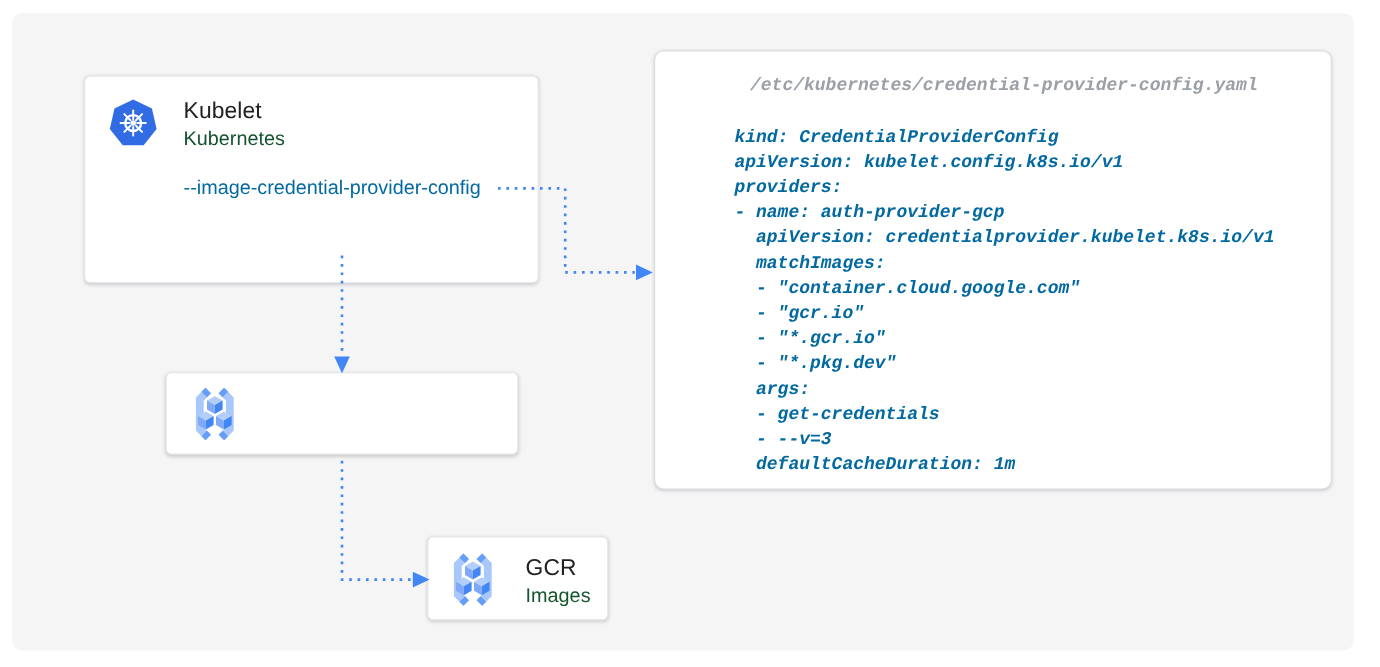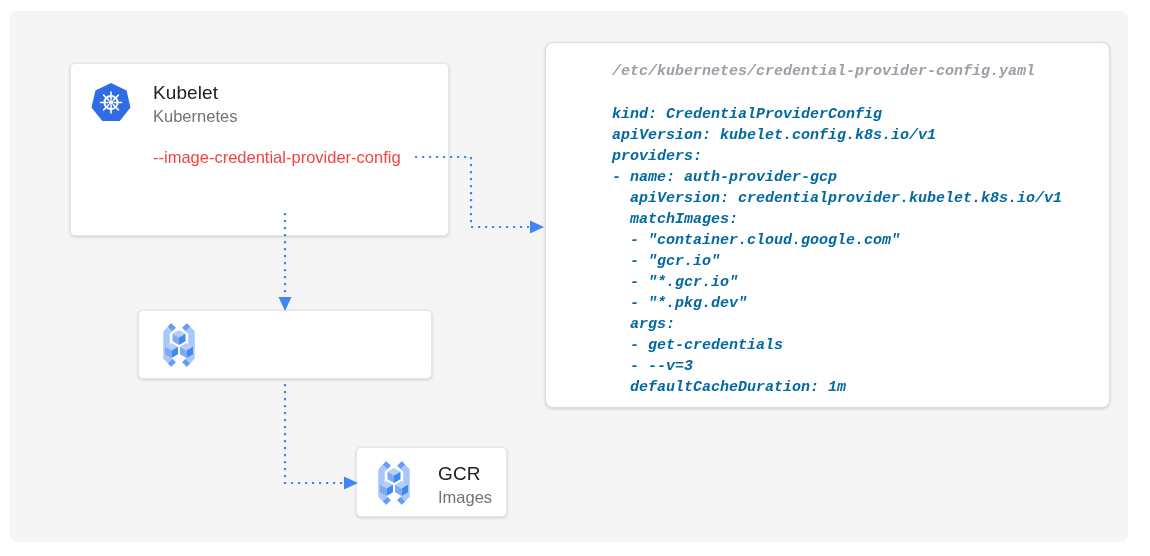--- a/index.html
+++ b/index.html
@@ -38,33 +38,33 @@
   .card .txt { display: flex; flex-direction: column; }
   .node-title {
     font-size: 19px;
     line-height: 24px;
     color: #212121;
     letter-spacing: 0.1px;
   }
   .node-sub {
     font-size: 16.5px;
     line-height: 23px;
-    color: #737373;
+    color: #14532d;
   }
   .kubelet-card {
     left: 70px; top: 63px;
     width: 379px; height: 173px;
     padding: 17px 0 0 18px;
   }
   .kubelet-card .icon-wrap { margin-right: 20px; }
   .kubelet-card .flags {
     margin-top: 16px;
     font-size: 16.5px;
     line-height: 26px;
-    color: #ef4444;
+    color: #0369a1;
     white-space: nowrap;
   }
   .auth-card {
     left: 138px; top: 310px;
     width: 294px; height: 69px;
     padding: 11px 0 0 14px;
   }
   .auth-card .icon-wrap { margin-right: 15px; }
   .auth-card .txt { margin-top: 2px; }
   .gcr-card {
@@ -86,20 +86,21 @@
     padding: 18px 20px 0 66px;
   }
   .config-path {
     font-family: "Liberation Mono", monospace;
     font-style: italic;
     font-weight: bold;
     font-size: 15px;
     line-height: 21px;
     color: #9aa0a6;
     white-space: pre;
+    margin-left: 13px;
   }
   .config-yaml {
     margin: 22px 0 0 0;
     font-family: "Liberation Mono", monospace;
     font-style: italic;
     font-weight: bold;
     font-size: 15px;
     line-height: 21px;
     color: #0369a1;
     white-space: pre;

